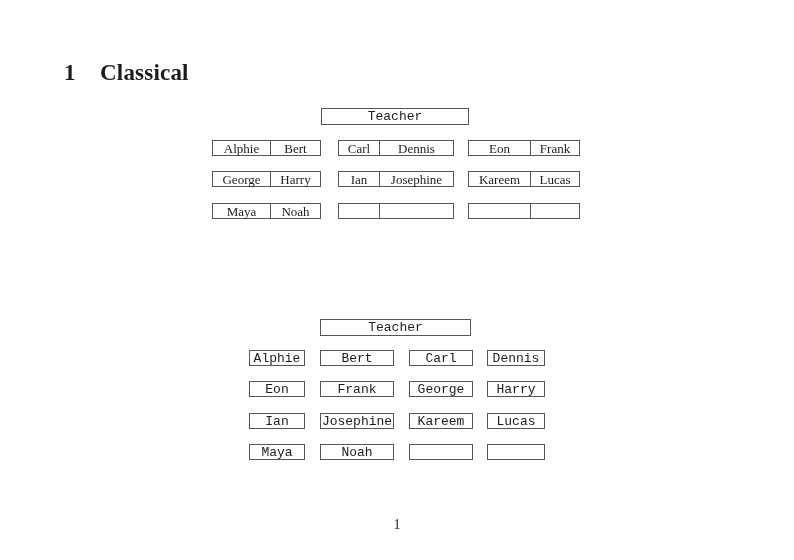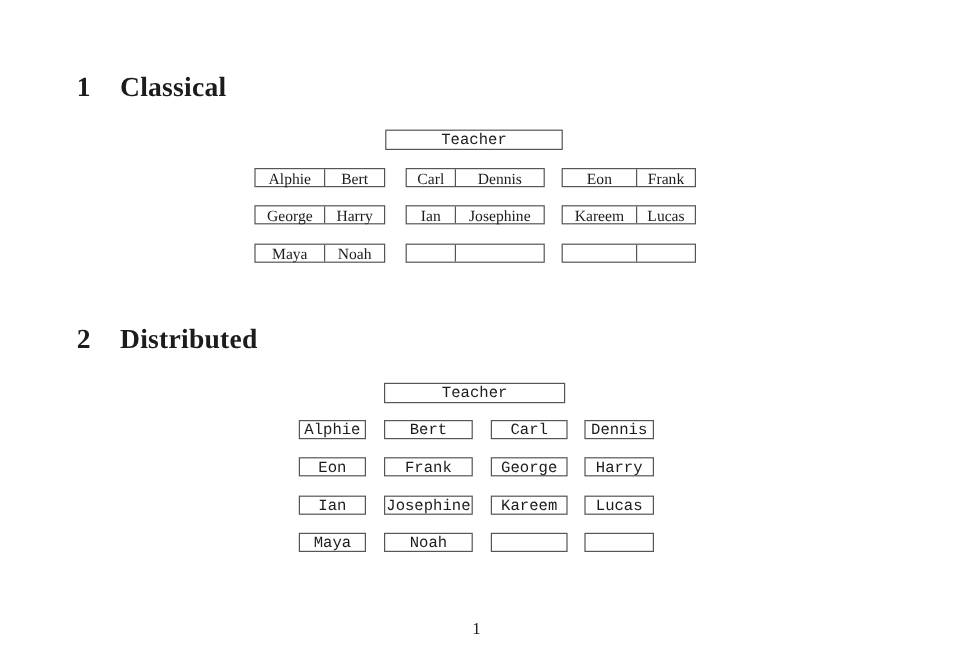--- a/index.html
+++ b/index.html
@@ -95,23 +95,20 @@
   </div>
   <div class="desk" style="left:338px;top:203px;width:116px">
     <div class="seat" style="width:40px"></div>
     <div class="seat r"></div>
   </div>
   <div class="desk" style="left:468px;top:203px;width:112px">
     <div class="seat" style="width:61px"></div>
     <div class="seat r"></div>
   </div>
 
-  <div class="heading" style="top:270px">
-    <span class="num">2</span><span>Distributed</span>
-  </div>
 
   <div class="box" style="left:320px;top:319px;width:151px;height:17px">Teacher</div>
 
   <div class="box" style="left:249px;top:350px;width:56px;height:16px">Alphie</div>
   <div class="box" style="left:320px;top:350px;width:74px;height:16px">Bert</div>
   <div class="box" style="left:409px;top:350px;width:64px;height:16px">Carl</div>
   <div class="box" style="left:487px;top:350px;width:58px;height:16px">Dennis</div>
 
   <div class="box" style="left:249px;top:381px;width:56px;height:16px">Eon</div>
   <div class="box" style="left:320px;top:381px;width:74px;height:16px">Frank</div>

